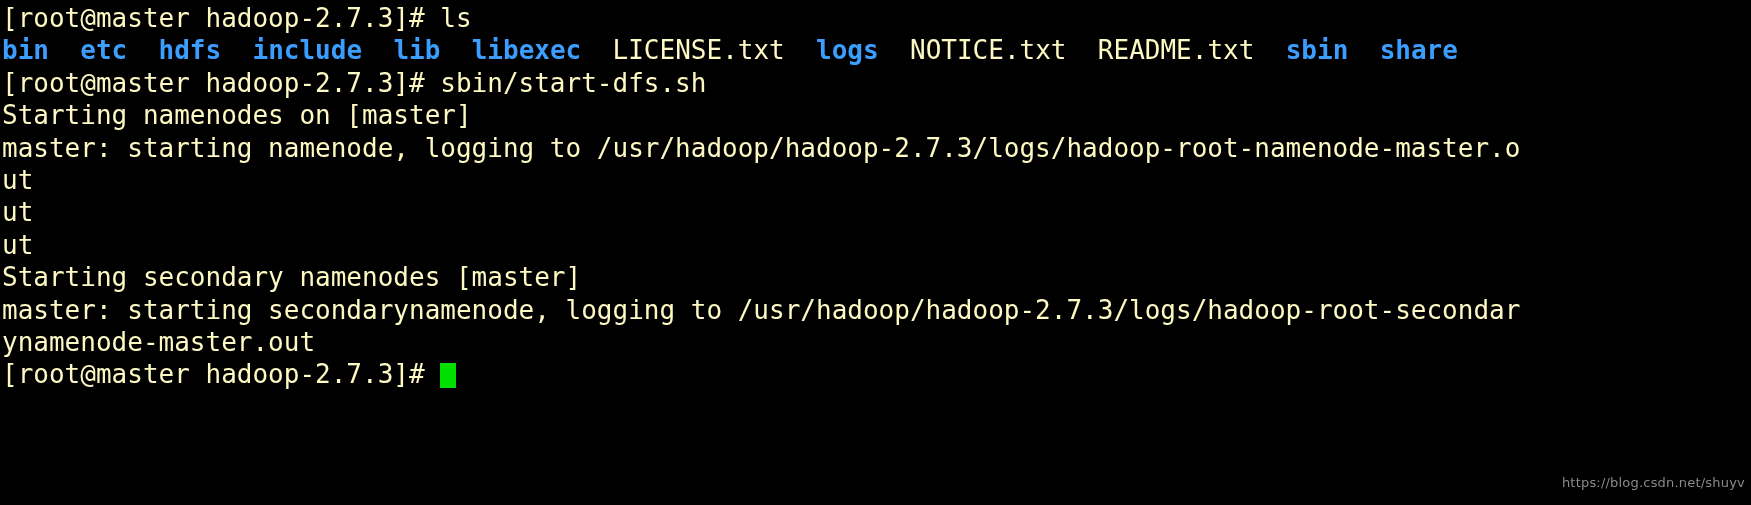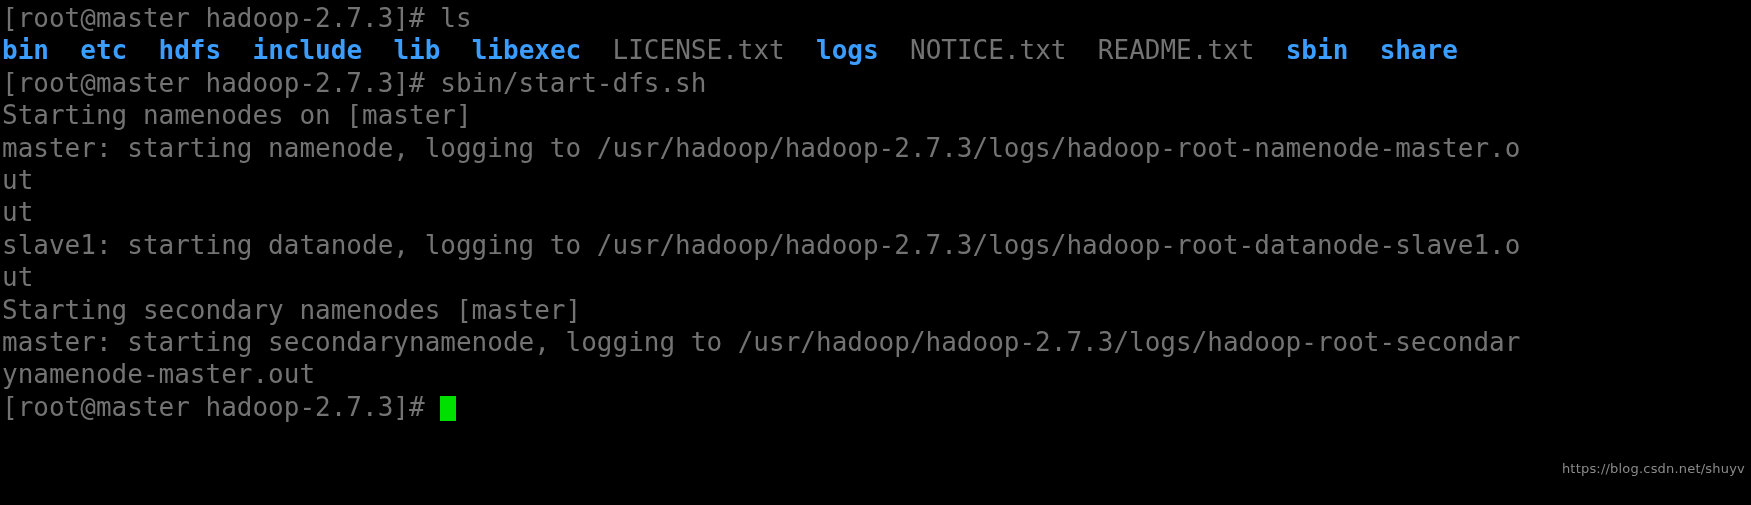--- a/index.html
+++ b/index.html
@@ -29,57 +29,56 @@
   }
   .line {
     white-space: pre;
     height: 32.4px;
     padding-left: 2px;
     font-size: 26px;
     line-height: 32.4px;
     color: #e6e6e6;
   }
   .seg { white-space: pre; }
-  .c-default { color: #737373; }
+  .c-default { color: #fef9c3; }
   .c-dir {
     color: #3b9eff;
     font-weight: bold;
     margin-top: 12px;
   }
   .cursor {
     display: inline-block;
     width: 16px;
     height: 25px;
     background: #00e000;
     vertical-align: -5px;
   }
   #watermark {
     position: absolute;
     right: 6px;
-    bottom: 20px;
+    bottom: 6px;
     font-family: "DejaVu Sans", "Liberation Sans", sans-serif;
     font-size: 13px;
     color: #8a8a8a;
     letter-spacing: 0.2px;
     white-space: pre;
   }
 </style>
 </head>
 <body>
 
 <div id="terminal">
   <div id="terminal-output">
       <div class="line"><span class="seg c-default">[root@master hadoop-2.7.3]# ls</span></div>
       <div class="line"><span class="seg c-dir">bin</span><span class="seg c-default">  </span><span class="seg c-dir">etc</span><span class="seg c-default">  </span><span class="seg c-dir">hdfs</span><span class="seg c-default">  </span><span class="seg c-dir">include</span><span class="seg c-default">  </span><span class="seg c-dir">lib</span><span class="seg c-default">  </span><span class="seg c-dir">libexec</span><span class="seg c-default">  LICENSE.txt  </span><span class="seg c-dir">logs</span><span class="seg c-default">  NOTICE.txt  README.txt  </span><span class="seg c-dir">sbin</span><span class="seg c-default">  </span><span class="seg c-dir">share</span></div>
       <div class="line"><span class="seg c-default">[root@master hadoop-2.7.3]# sbin/start-dfs.sh</span></div>
       <div class="line"><span class="seg c-default">Starting namenodes on [master]</span></div>
       <div class="line"><span class="seg c-default">master: starting namenode, logging to /usr/hadoop/hadoop-2.7.3/logs/hadoop-root-namenode-master.o</span></div>
       <div class="line"><span class="seg c-default">ut</span></div>
       <div class="line"><span class="seg c-default">ut</span></div>
-      <div class="line"><span class="seg c-default">slave1: starting datanode, logging to /usr/hadoop/hadoop-2.7.3/logs/hadoop-root-datanode-slave1.o</span></div>
       <div class="line"><span class="seg c-default">ut</span></div>
       <div class="line"><span class="seg c-default">Starting secondary namenodes [master]</span></div>
       <div class="line"><span class="seg c-default">master: starting secondarynamenode, logging to /usr/hadoop/hadoop-2.7.3/logs/hadoop-root-secondar</span></div>
       <div class="line"><span class="seg c-default">ynamenode-master.out</span></div>
       <div class="line"><span class="seg c-default">[root@master hadoop-2.7.3]# </span><span class="cursor" style="background: rgb(0, 224, 0);"></span></div>
     </div>
   <div id="watermark">https://blog.csdn.net/shuyv</div>
 </div>
 
 </body></html>

